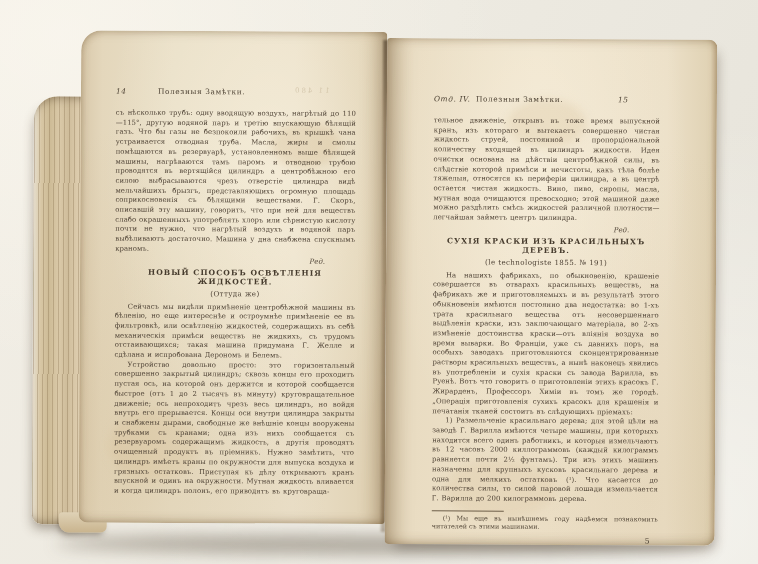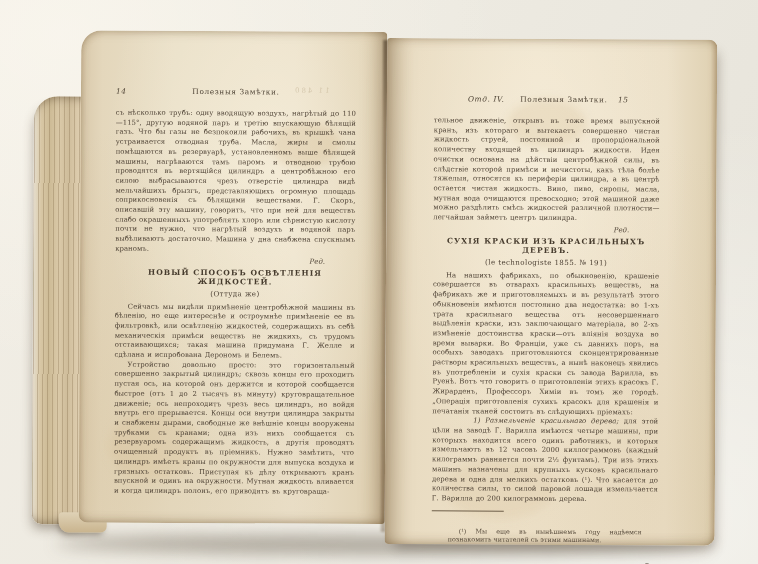--- a/index.html
+++ b/index.html
@@ -67,40 +67,40 @@
     background:linear-gradient(180deg, rgba(60,45,28,.55) 0%, rgba(90,68,42,.35) 18%, rgba(110,85,55,.22) 50%, rgba(90,68,42,.35) 100%);
     filter:blur(1px);
   }
   .stain{position:absolute;border-radius:50%;filter:blur(5px);pointer-events:none;}
   .text-col{position:absolute;color:#4f4336;}
   .page-left .text-col{left:35px;top:56px;width:240px;}
   .page-right .text-col{left:47px;top:56px;width:226px;}
   .running-head{display:flex;align-items:baseline;font-size:7.4px;letter-spacing:.6px;color:#493e30;margin-bottom:13px;}
   .running-head .side{width:42px;font-style:italic;}
   .running-head .side.right{}
-  .running-head .mid{flex:1;text-align:center;}
-  .dept{font-style:italic;margin-left:34px;}
+  .running-head .mid{flex:1;}
+  .dept{font-style:italic;}
   .stamp{
     position:absolute;left:212px;top:55px;font-size:7px;letter-spacing:2px;
     color:#a4916f;opacity:.35;transform:scaleX(-1);
   }
   p.body-par{
     margin:0;font-size:6.9px;line-height:9.7px;text-align:justify;
     letter-spacing:.05px;word-spacing:.6px;
   }
   p.indent{text-indent:13px;}
   .editor-mark{margin:2px 30px 2px 0;text-align:right;font-style:italic;font-size:7px;color:#4f4336;}
   .sec-title{
     margin:3px 0 3px;text-align:center;font-weight:700;font-size:7.5px;
     letter-spacing:1.1px;color:#463b2d;
   }
   .sec-src{margin:0 0 5px;text-align:center;font-size:7.1px;color:#4f4336;letter-spacing:.4px;}
-  .lead-italic{font-style:italic;margin-left:28px;}
+  .lead-italic{}
   .footnote-rule{width:72px;border:0;border-top:1px solid #6d5e49;margin:6px 0 3px;}
-  .footnote{margin:16px;font-size:6.4px;line-height:8.8px;text-align:justify;text-indent:11px;color:#544839;}
+  .footnote{margin:0;font-size:6.4px;line-height:8.8px;text-align:justify;text-indent:11px;color:#544839;}
   .signature{margin:4px 8px 0 0;text-align:right;font-size:7.6px;color:#493e30;}
 </style>
 </head>
 <body>
 
 <div class="scene">
   <div class="book">
     <div class="book-shadow"></div>
     <div class="stack-left"></div>
     <div class="stack-foot"></div>

